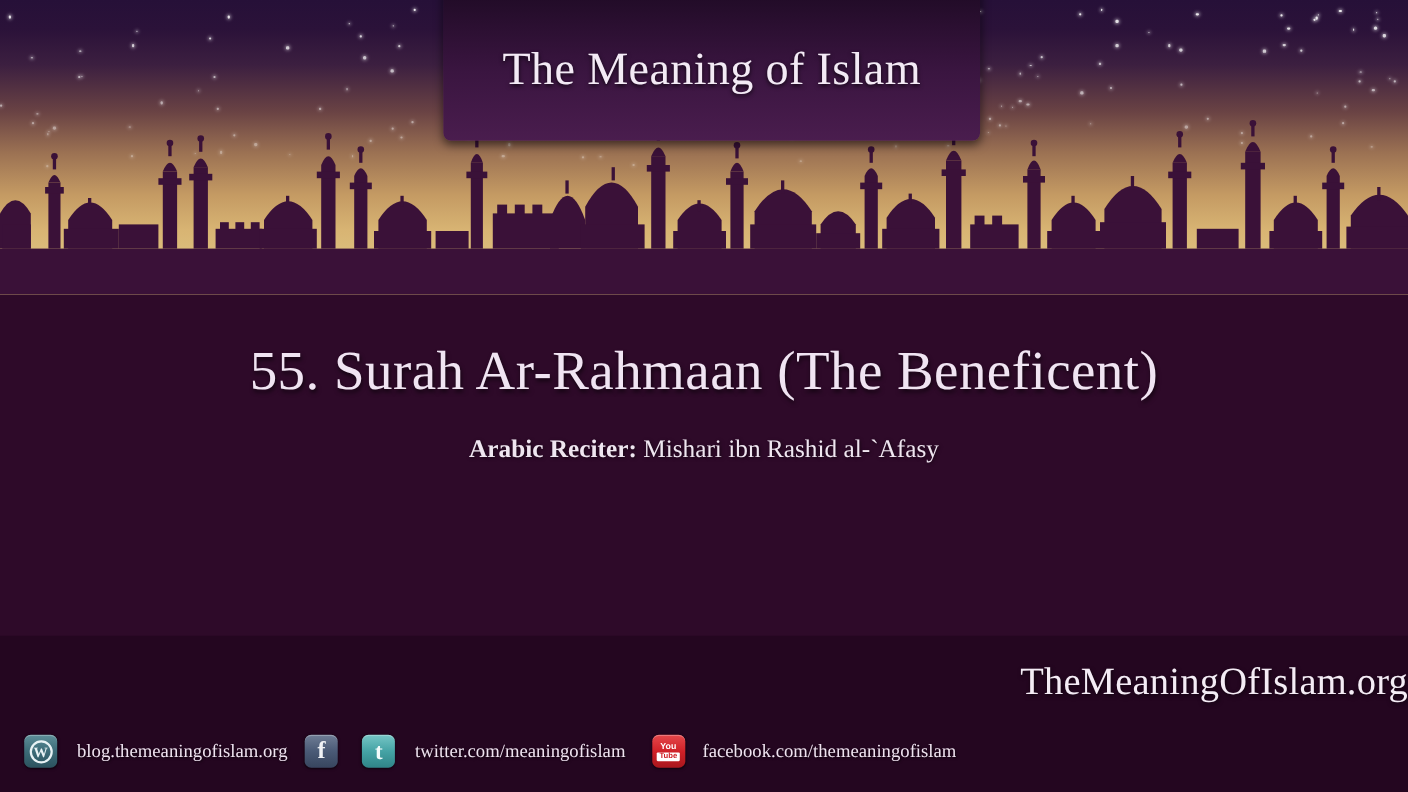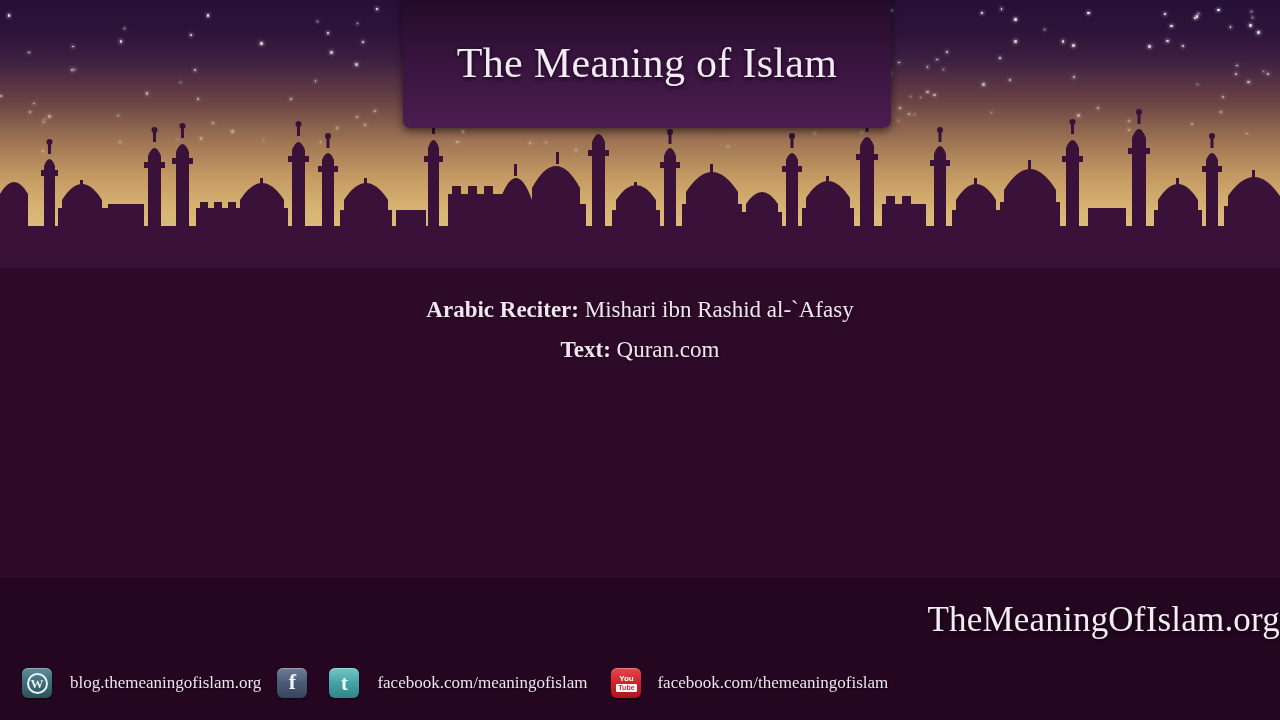--- a/index.html
+++ b/index.html
@@ -455,28 +455,25 @@
         </g>
       </svg>
     </div>
   </div>
 
   <div class="banner">
     <div class="banner-title">The Meaning of Islam</div>
   </div>
 
   <div class="body-area">
+    <div class="surah-title">55. Surah Ar-Rahmaan (The Beneficent)</div>
     <div class="credits">
       <div class="credit-line">
         <span class="lbl">Arabic Reciter:</span>
         <span>Mishari ibn Rashid al-`Afasy</span>
-      </div>
-      <div class="credit-line">
-        <span class="lbl">Text:</span>
-        <span>Quran.com</span>
       </div>
     </div>
   </div>
 
   <div class="footer">
     <div class="site-url">TheMeaningOfIslam.org</div>
 
     <div class="social-row">
 
       <div class="social-item" style="margin-left:22px;">
@@ -485,21 +482,21 @@
         </div>
         <span class="social-label" style="margin-left:18px;">blog.themeaningofislam.org</span>
       </div>
 
       <div class="social-item" style="margin-left:16px;">
         <div class="ic ic-fb">f</div>
       </div>
 
       <div class="social-item" style="margin-left:22px;">
         <div class="ic ic-tw">t</div>
-        <span class="social-label" style="margin-left:18px;">facebook.com/meaningofislam</span>
+        <span class="social-label" style="margin-left:18px;">twitter.com/meaningofislam</span>
       </div>
 
       <div class="social-item" style="margin-left:24px;">
         <div class="ic ic-yt">
           <span class="yt-you">You</span>
           <span class="yt-tube">Tube</span>
         </div>
         <span class="social-label" style="margin-left:16px;">facebook.com/themeaningofislam</span>
       </div>
 

